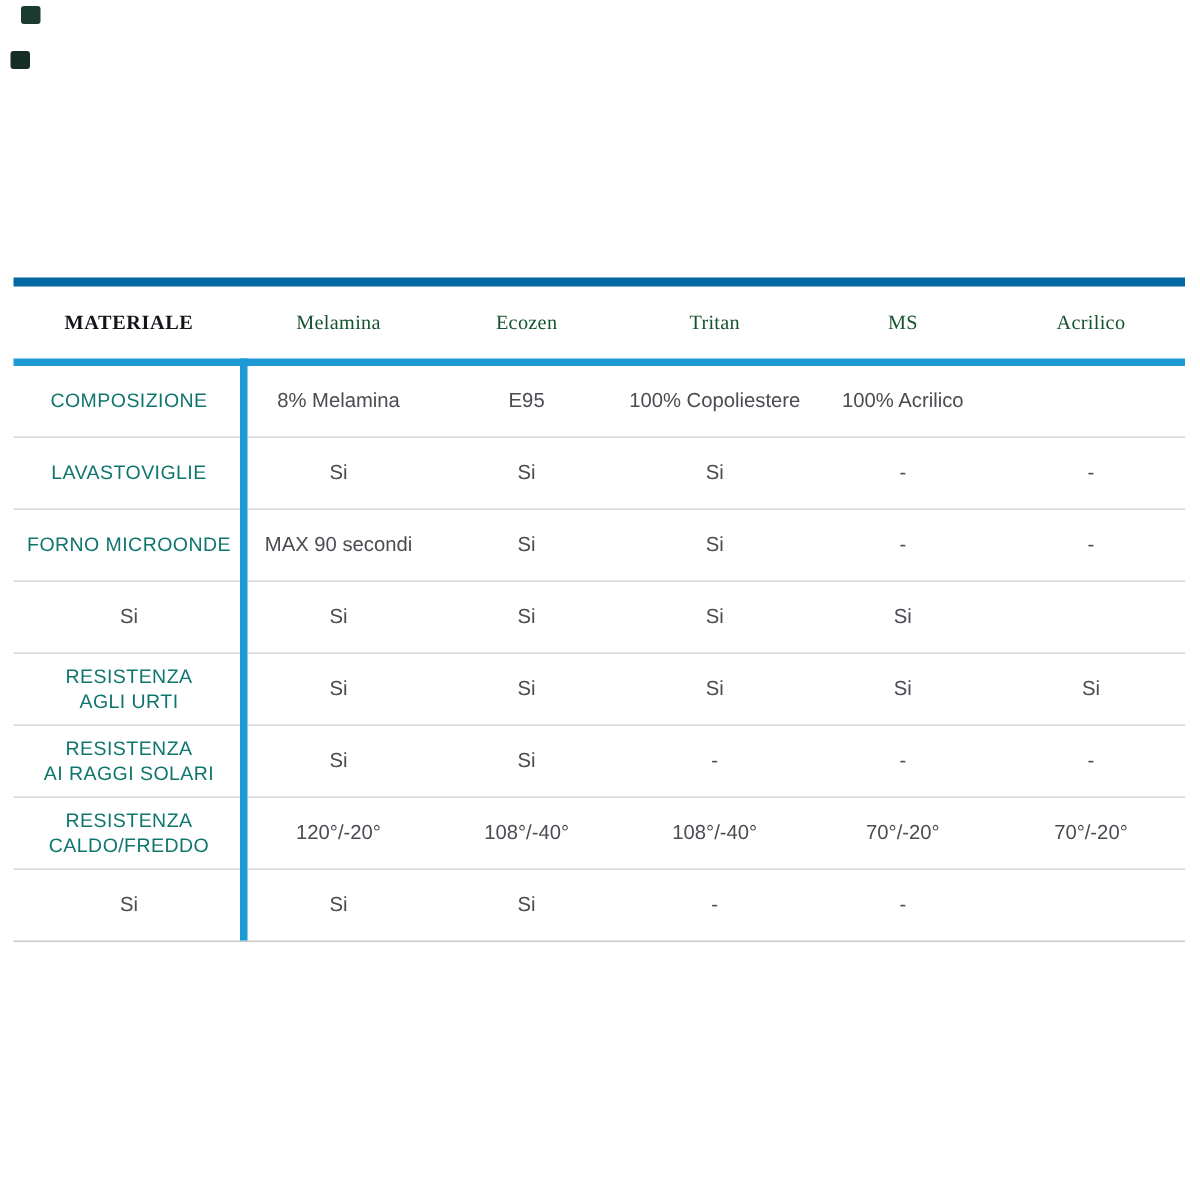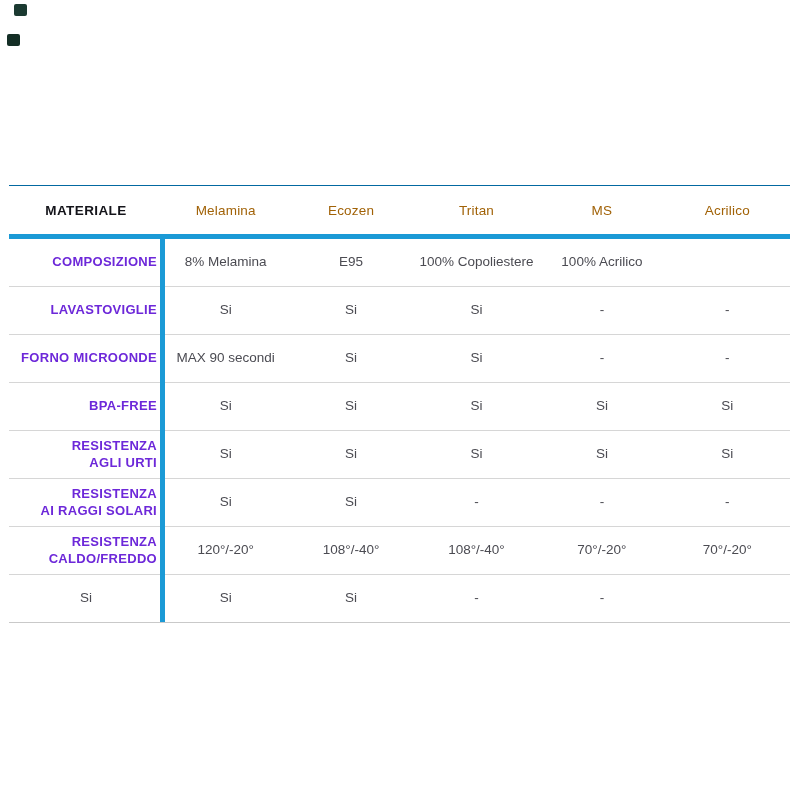--- a/index.html
+++ b/index.html
@@ -24,26 +24,27 @@
     position: absolute;
     left: 9px;
     top: 185px;
     width: 781px;
   }
   .header-row {
     display: grid;
     grid-template-columns: 154px repeat(5, 1fr);
     height: 48px;
     align-items: center;
-    border-top: 1px solid #0369a1;
+    border-top: 6px solid #0369a1;
+    font-family: Liberation Serif, serif;
   }
   .hcell {
     text-align: center;
     font-size: 13.5px;
-    color: #a16207;
+    color: #14532d;
     letter-spacing: 0.2px;
   }
   .hcell.label-col {
     font-weight: bold;
     color: #14141a;
     font-size: 13.5px;
     letter-spacing: 0.4px;
   }
   .table-body {
     position: relative;
@@ -63,25 +64,25 @@
     z-index: 2;
   }
   .data-row {
     display: grid;
     grid-template-columns: 154px repeat(5, 1fr);
     height: 47px;
     align-items: center;
   }
   .data-row + .data-row { border-top: 1px solid #d6d6d6; }
   .row-label {
-    text-align: right;
-    font-weight: bold;
+    text-align: center;
+    font-weight: normal;
     font-size: 13px;
     line-height: 1.3;
-    color: #6d28d9;
+    color: #0f766e;
     letter-spacing: 0.3px;
     white-space: pre-line;
     padding: 0 6px;
   }
   .cell {
     text-align: center;
     font-size: 13.5px;
     line-height: 1.25;
     color: #4b4b52;
     white-space: pre-line;
@@ -130,21 +131,20 @@
       <div class="data-row">
         <div class="row-label">FORNO MICROONDE</div>
         <div class="cell">MAX 90 secondi</div>
         <div class="cell">Si</div>
         <div class="cell">Si</div>
         <div class="cell">-</div>
         <div class="cell">-</div>
       </div>
 
       <div class="data-row">
-        <div class="row-label">BPA-FREE</div>
         <div class="cell">Si</div>
         <div class="cell">Si</div>
         <div class="cell">Si</div>
         <div class="cell">Si</div>
         <div class="cell">Si</div>
       </div>
 
       <div class="data-row">
         <div class="row-label">RESISTENZA
 AGLI URTI</div>

